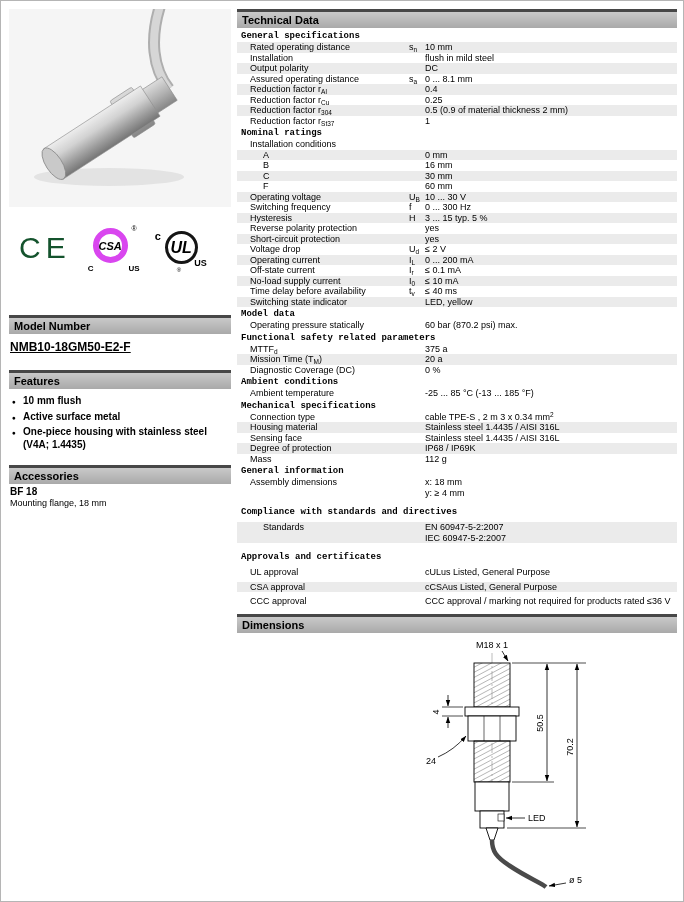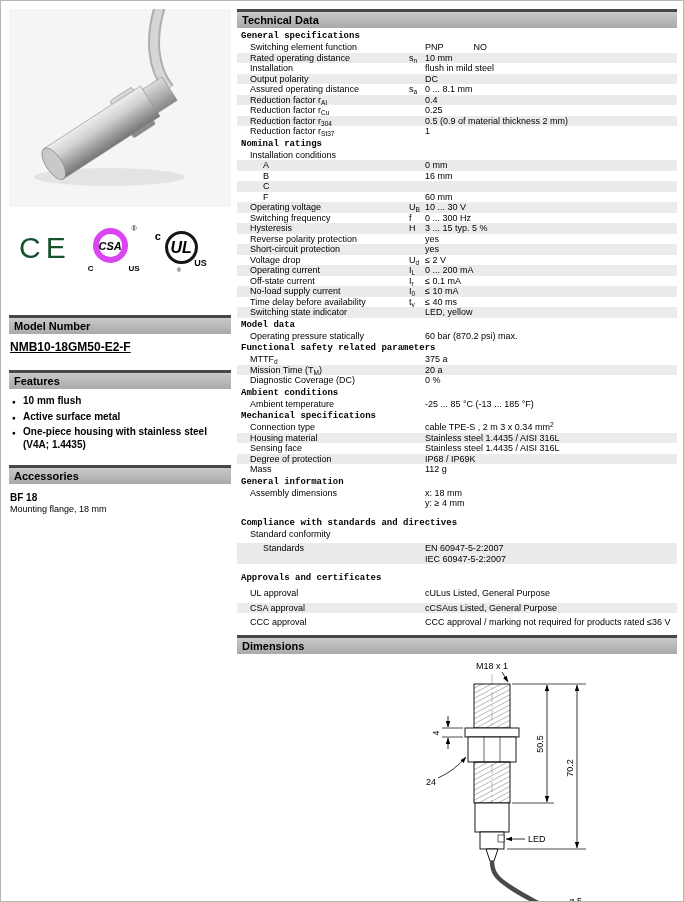--- a/index.html
+++ b/index.html
@@ -35,21 +35,21 @@
     font-weight:bold; font-style:italic; font-size:16px; margin:5px 0 0 10px; }
   .ul-c  { position:absolute; top:4px; left:0; font-size:11px; font-weight:bold; }
   .ul-us { position:absolute; bottom:2px; right:0; font-size:9px; font-weight:bold; }
   .ul-reg{ position:absolute; bottom:-3px; left:22px; font-size:6px; }
   .model-bar { margin-top:42px; }
   .model-value { font-weight:bold; font-size:12px; margin:6px 0 16px 1px;text-decoration:underline; }
   .features-bar { margin-top:2px; }
   ul.features { list-style:none; margin:6px 0 14px 0; padding:0 0 0 3px; }
   ul.features li { position:relative; padding-left:11px; font-weight:bold; font-size:10px; line-height:12.5px; margin:3px 0; }
   ul.features li::before { content:"●"; position:absolute; left:0; top:1px; font-size:6.5px; }
-  .acc-name { font-weight:bold; font-size:10px; margin:8px 0 1px 1px; }
+  .acc-name { font-weight:bold; font-size:10px; margin:2px 0 1px 1px; }
   .acc-desc { font-size:9px; margin-left:1px; }
 
   
   .col-right { position:absolute; left:236px; top:8px; width:440px; }
   .tech-table { margin-top:3px; width:100%; }
   .sec-title { font-weight:bold; font-size:9px; line-height:11px; margin-top:2px; padding-left:4px;font-family:Liberation Mono, monospace; }
   .sec-title.spaced { margin-top:9px; }
   .trow { display:flex; min-height:10.5px; font-size:9px; line-height:10.5px; }
   .trow.alt { background:var(--row-alt,#ebebeb); }
   .trow.gap { margin-top:4px; }
@@ -135,25 +135,20 @@
     <div class="acc-name">BF 18</div>
     <div class="acc-desc">Mounting flange, 18 mm</div>
   </div>
 
   <div class="col-right">
 
     <div class="hbar">Technical Data</div>
 
     <div class="tech-table">
         <div class="sec-title">General specifications</div>
-        <div class="trow">
-          <div class="c-label ind1">Switching element function</div>
-          <div class="c-sym"></div>
-          <div class="c-val">PNP<span class="v2">NO</span></div>
-        </div>
         <div class="trow alt">
           <div class="c-label ind1">Rated operating distance</div>
           <div class="c-sym">s<sub>n</sub></div>
           <div class="c-val">10 mm</div>
         </div>
         <div class="trow">
           <div class="c-label ind1">Installation</div>
           <div class="c-sym"></div>
           <div class="c-val">flush in mild steel</div>
         </div>
@@ -199,20 +194,21 @@
           <div class="c-val">0 mm</div>
         </div>
         <div class="trow">
           <div class="c-label ind2">B</div>
           <div class="c-sym"></div>
           <div class="c-val">16 mm</div>
         </div>
         <div class="trow alt">
           <div class="c-label ind2">C</div>
           <div class="c-sym"></div>
+          <div class="c-val">30 mm</div>
         </div>
         <div class="trow">
           <div class="c-label ind2">F</div>
           <div class="c-sym"></div>
           <div class="c-val">60 mm</div>
         </div>
         <div class="trow alt">
           <div class="c-label ind1">Operating voltage</div>
           <div class="c-sym">U<sub>B</sub></div>
           <div class="c-val">10 ... 30 V</div>
@@ -324,25 +320,20 @@
         <div class="sec-title">General information</div>
         <div class="trow">
           <div class="c-label ind1">Assembly dimensions</div>
           <div class="c-sym"></div>
           <div class="c-val">
             <div>x: 18 mm</div>
             <div>y: ≥ 4 mm</div>
           </div>
         </div>
         <div class="sec-title spaced">Compliance with standards and directives</div>
-        <div class="trow">
-          <div class="c-label ind1">Standard conformity</div>
-          <div class="c-sym"></div>
-          <div class="c-val"></div>
-        </div>
         <div class="trow alt gap">
           <div class="c-label ind2">Standards</div>
           <div class="c-sym"></div>
           <div class="c-val">
             <div>EN 60947-5-2:2007</div>
             <div>IEC 60947-5-2:2007</div>
           </div>
         </div>
         <div class="sec-title spaced">Approvals and certificates</div>
         <div class="trow gap">

